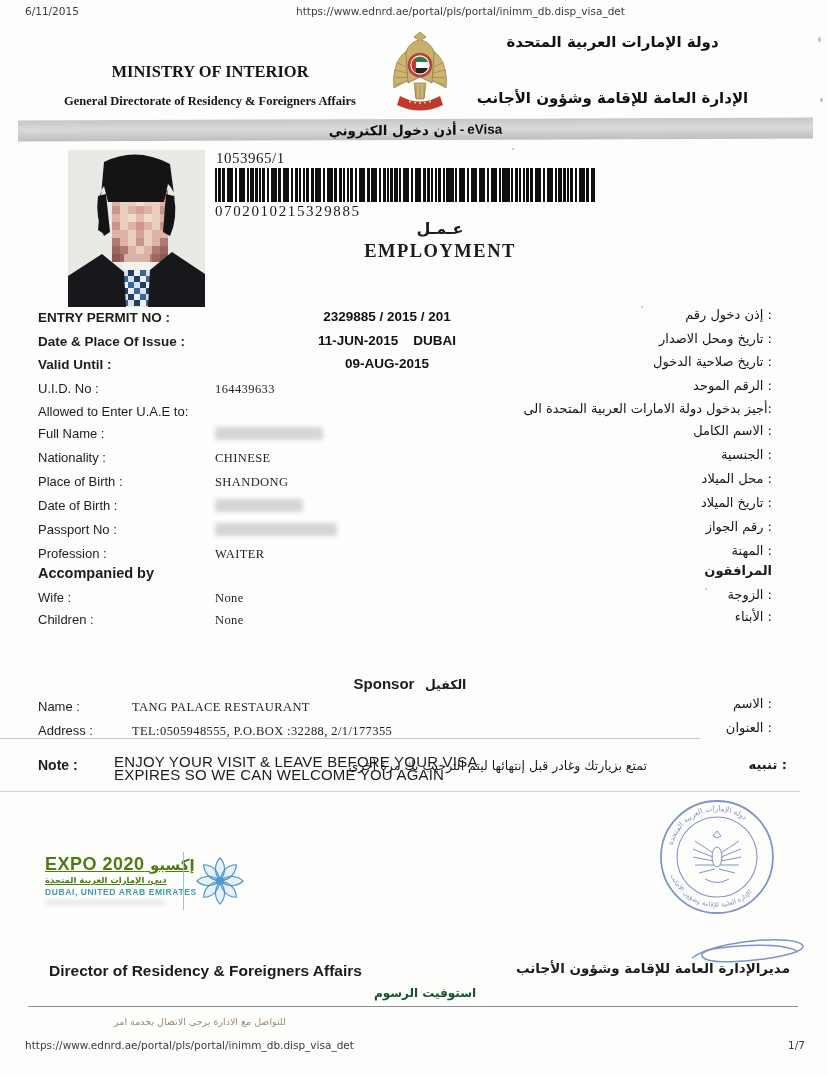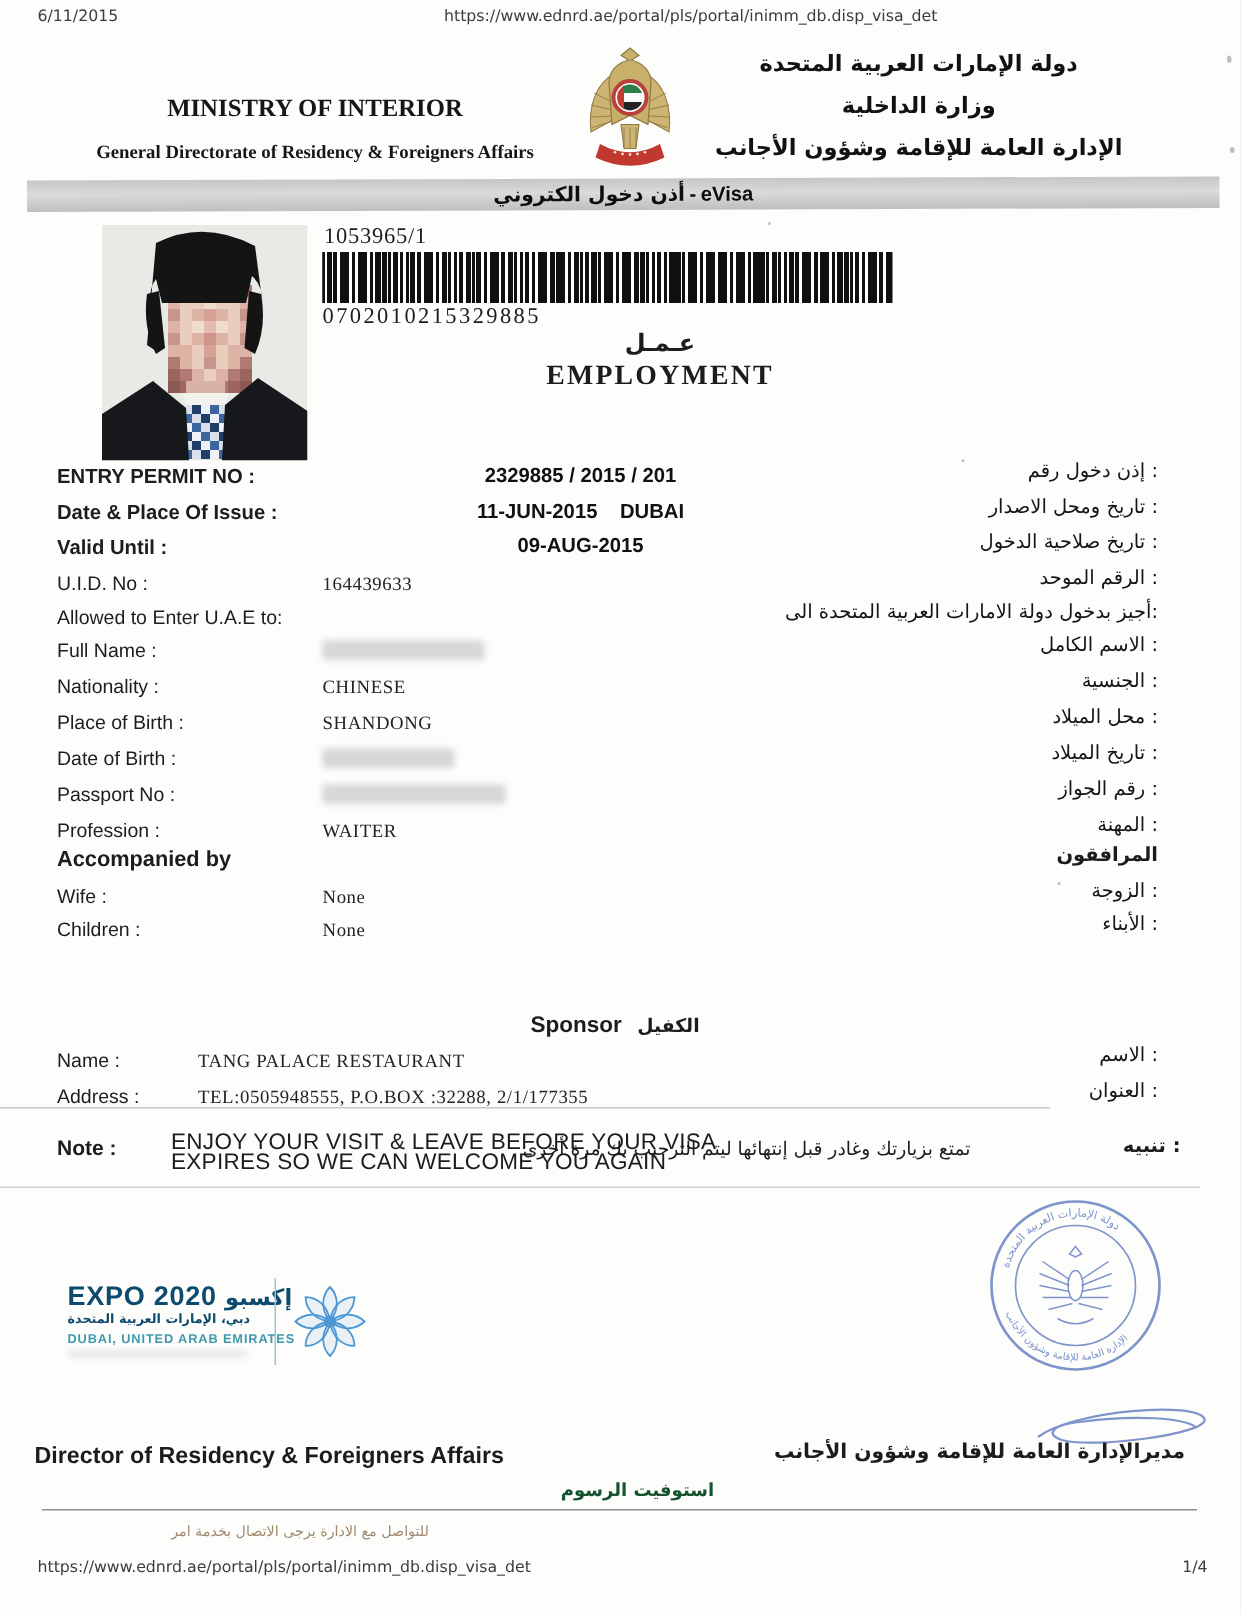--- a/index.html
+++ b/index.html
@@ -35,41 +35,40 @@
           filter:blur(2px);border-radius:2px;}
   .sect{position:absolute;left:25px;right:40px;height:22px;}
   .sect .len{position:absolute;left:13px;top:0;font-weight:bold;font-size:14.5px;}
   .sect .lar{position:absolute;right:15px;top:-2px;font-family:"DejaVu Sans",sans-serif;
              font-weight:bold;font-size:13px;direction:ltr;}
   .sprow .val{left:107px;}
   
   .faintline{position:absolute;height:1px;background:#c7c7c7;}
   .noteen{line-height:13px;font-weight:normal;font-size:15px;letter-spacing:.2px;margin-left:14px;}
   
-  .expo-teal{color:#0c4a6e;}
+  .expo-teal{color:#4d7c0f;text-decoration:underline;}
   .expo1{font-weight:bold;font-size:18px;letter-spacing:.5px;}
   .expo2{font-size:8.5px;font-weight:bold;}
   .expo3{font-size:8.5px;font-weight:bold;letter-spacing:.6px;color:#3f9aae;}
   
   .speck{position:absolute;background:#8a8a8a;border-radius:50%;opacity:.55;}
   .ghost{position:absolute;background:#d9d9d6;filter:blur(2px);opacity:.6;border-radius:2px;}
 </style>
 </head>
 <body>
 
 <div class="page">
 
   <div class="abs pmeta" style="left:25px;top:5px;">6/11/2015</div>
   <div class="abs pmeta" style="left:296px;top:5px;">https://www.ednrd.ae/portal/pls/portal/inimm_db.disp_visa_det</div>
 
   <div class="abs lh-en" style="top:62px;font-size:16.5px;">MINISTRY OF INTERIOR</div>
   <div class="abs lh-en" style="top:94px;font-size:12.5px;">General Directorate of Residency &amp; Foreigners Affairs</div>
 
   <div class="abs lh-ar" style="top:33px;font-size:15px;">دولة الإمارات العربية المتحدة</div>
-  <div class="abs lh-ar" style="top:61px;font-size:15px;">وزارة الداخلية</div>
   <div class="abs lh-ar" style="top:89px;font-size:15px;">الإدارة العامة للإقامة وشؤون الأجانب</div>
 
   <div class="abs" style="left:388px;top:28px;">
     <svg width="64" height="86" viewBox="0 0 64 86">
       <g stroke="#8d7a45" stroke-width=".7" fill="#cdb472">
         <path d="M22,21 C9,27 4,44 6,60 L26,49 Z"></path>
         <path d="M42,21 C55,27 60,44 58,60 L38,49 Z"></path>
       </g>
       <g stroke="#8d7a45" stroke-width=".6">
         <path d="M8,34 L24,42 M6,42 L24,46 M6,50 L25,49 M7,57 L26,51" fill="none"></path>
@@ -389,28 +388,28 @@
       </g>
     </svg>
   </div>
 
   <div class="abs" style="left:686px;top:932px;">
     <svg width="126" height="38" viewBox="0 0 126 38">
       <path d="M6,26 C30,8 112,2 117,14 C120,24 42,34 22,28 C10,24 16,18 34,16 C70,11 104,13 112,20" fill="none" stroke="#7e94cb" stroke-width="1.5"></path>
     </svg>
   </div>
 
-  <div class="abs" style="left:23px;top:962px;font-weight:bold;font-size:15.5px;">Director of Residency &amp; Foreigners Affairs</div>
+  <div class="abs" style="left:49px;top:962px;font-weight:bold;font-size:15.5px;">Director of Residency &amp; Foreigners Affairs</div>
   <div class="abs arf" style="right:37px;top:960px;font-weight:bold;font-size:13.5px;">مديرالإدارة العامة للإقامة وشؤون الأجانب</div>
   <div class="abs arf" style="left:340px;top:986px;width:170px;text-align:center;font-size:12px;font-weight:bold;color:#14532d;">استوفيت الرسوم</div>
 
   <div class="abs" style="left:28px;top:1006px;width:770px;height:1px;background:#8f8f8f;"></div>
   <div class="abs arf" style="left:80px;top:1016px;width:240px;text-align:center;font-size:9.5px;color:#a18a70;">للتواصل مع الادارة يرجى الاتصال بخدمة امر</div>
 
   <div class="abs pmeta" style="left:25px;top:1039px;">https://www.ednrd.ae/portal/pls/portal/inimm_db.disp_visa_det</div>
-  <div class="abs pmeta" style="right:22px;top:1039px;">1/4</div>
+  <div class="abs pmeta" style="right:22px;top:1039px;">1/7</div>
 
   <div class="speck" style="left:818px;top:37px;width:3px;height:5px;"></div>
   <div class="speck" style="left:820px;top:98px;width:3px;height:4px;"></div>
   <div class="speck" style="left:641px;top:306px;width:2px;height:2px;"></div>
   <div class="speck" style="left:705px;top:588px;width:2px;height:2px;"></div>
   <div class="speck" style="left:512px;top:148px;width:2px;height:2px;"></div>
 </div>
 
 </body></html>

